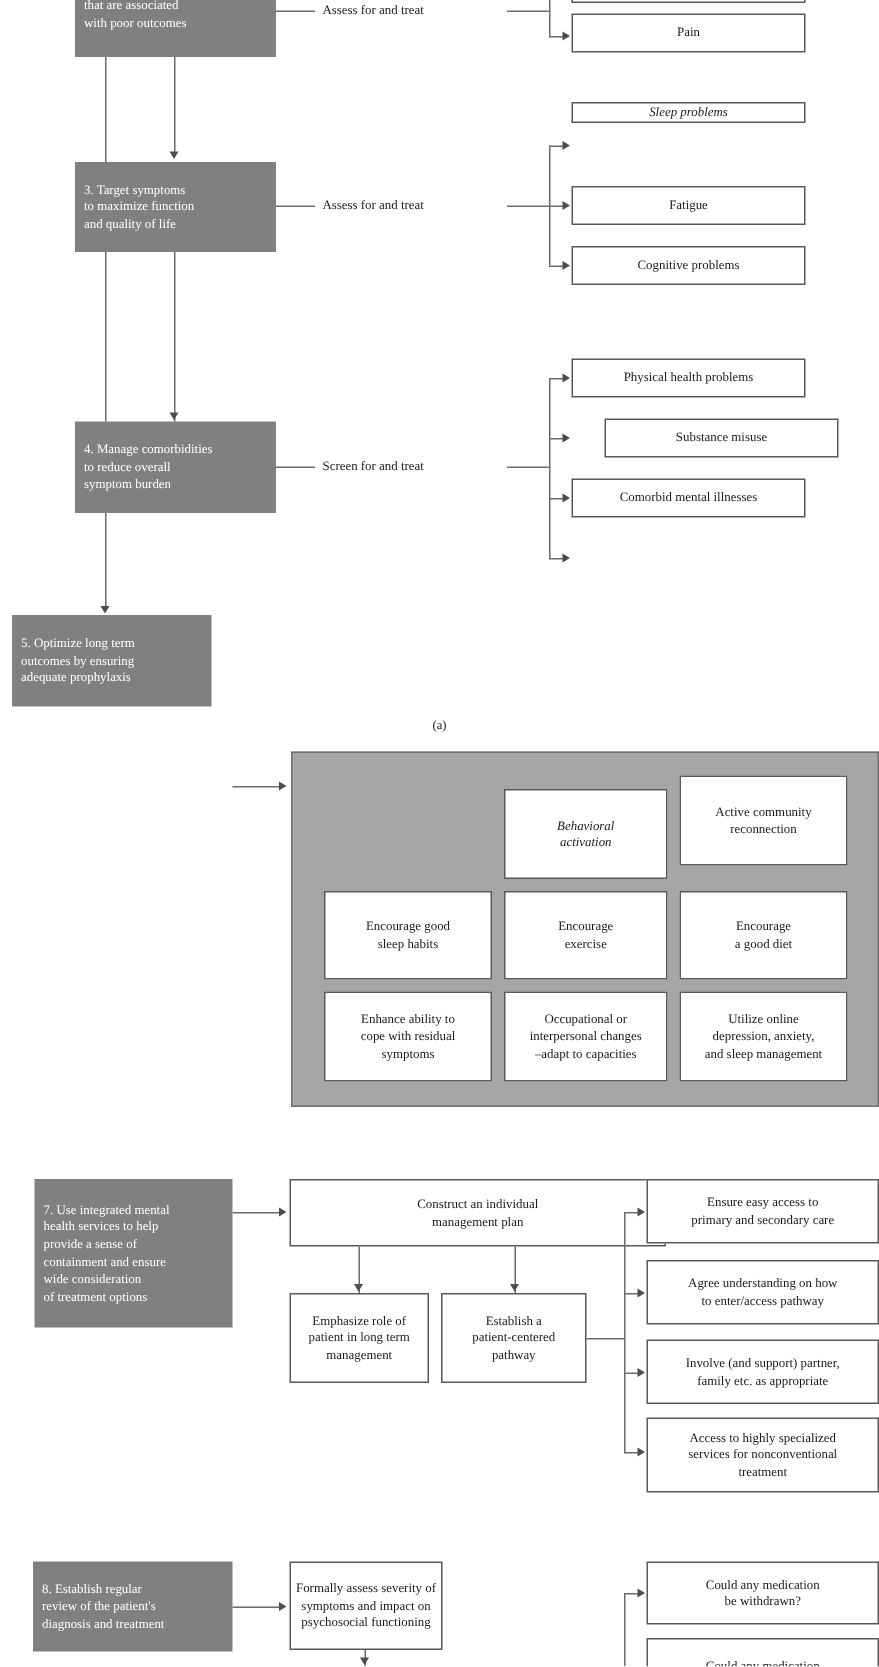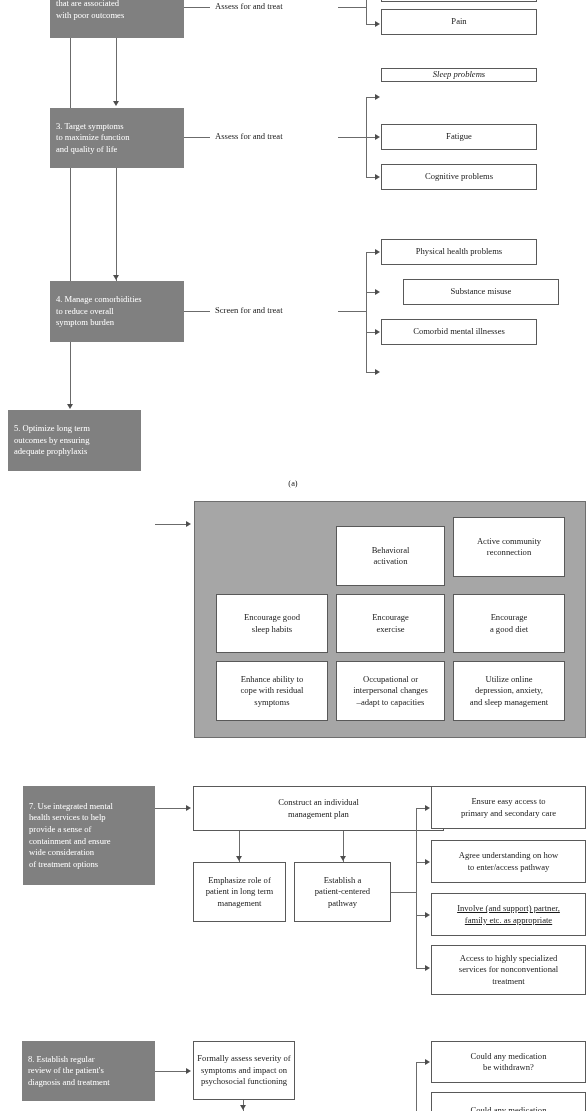--- a/index.html
+++ b/index.html
@@ -210,21 +210,21 @@
     </div>
   </div>
 
   <div class="cap" style="left:253px;top:479px;width:80px;">(a)</div>
 
   <div class="h" style="left:155px;top:524px;width:32px;"></div>
   <div class="arrow-r" style="left:186px;top:521px;"></div>
 
   <div class="panel" style="left:194px;top:501px;width:392px;height:237px;"></div>
 
-  <div class="wbox" style="left:336px;top:526px;width:109px;height:60px;">
+  <div class="wbox" style="left:336px;top:526px;width:109px;height:60px;font-style:italic;">
     <div>
       <span class="ln">Behavioral</span>
       <span class="ln">activation</span>
     </div>
   </div>
   <div class="wbox" style="left:453px;top:517px;width:112px;height:60px;">
     <div>
       <span class="ln">Active community</span>
       <span class="ln">reconnection</span>
     </div>
@@ -327,21 +327,21 @@
       <span class="ln">Ensure easy access to</span>
       <span class="ln">primary and secondary care</span>
     </div>
   </div>
   <div class="wbox" style="left:431px;top:840px;width:155px;height:43px;">
     <div>
       <span class="ln">Agree understanding on how</span>
       <span class="ln">to enter/access pathway</span>
     </div>
   </div>
-  <div class="wbox" style="left:431px;top:893px;width:155px;height:43px;text-decoration:underline;">
+  <div class="wbox" style="left:431px;top:893px;width:155px;height:43px;">
     <div>
       <span class="ln">Involve (and support) partner,</span>
       <span class="ln">family etc. as appropriate</span>
     </div>
   </div>
   <div class="wbox" style="left:431px;top:945px;width:155px;height:50px;">
     <div>
       <span class="ln">Access to highly specialized</span>
       <span class="ln">services for nonconventional</span>
       <span class="ln">treatment</span>

